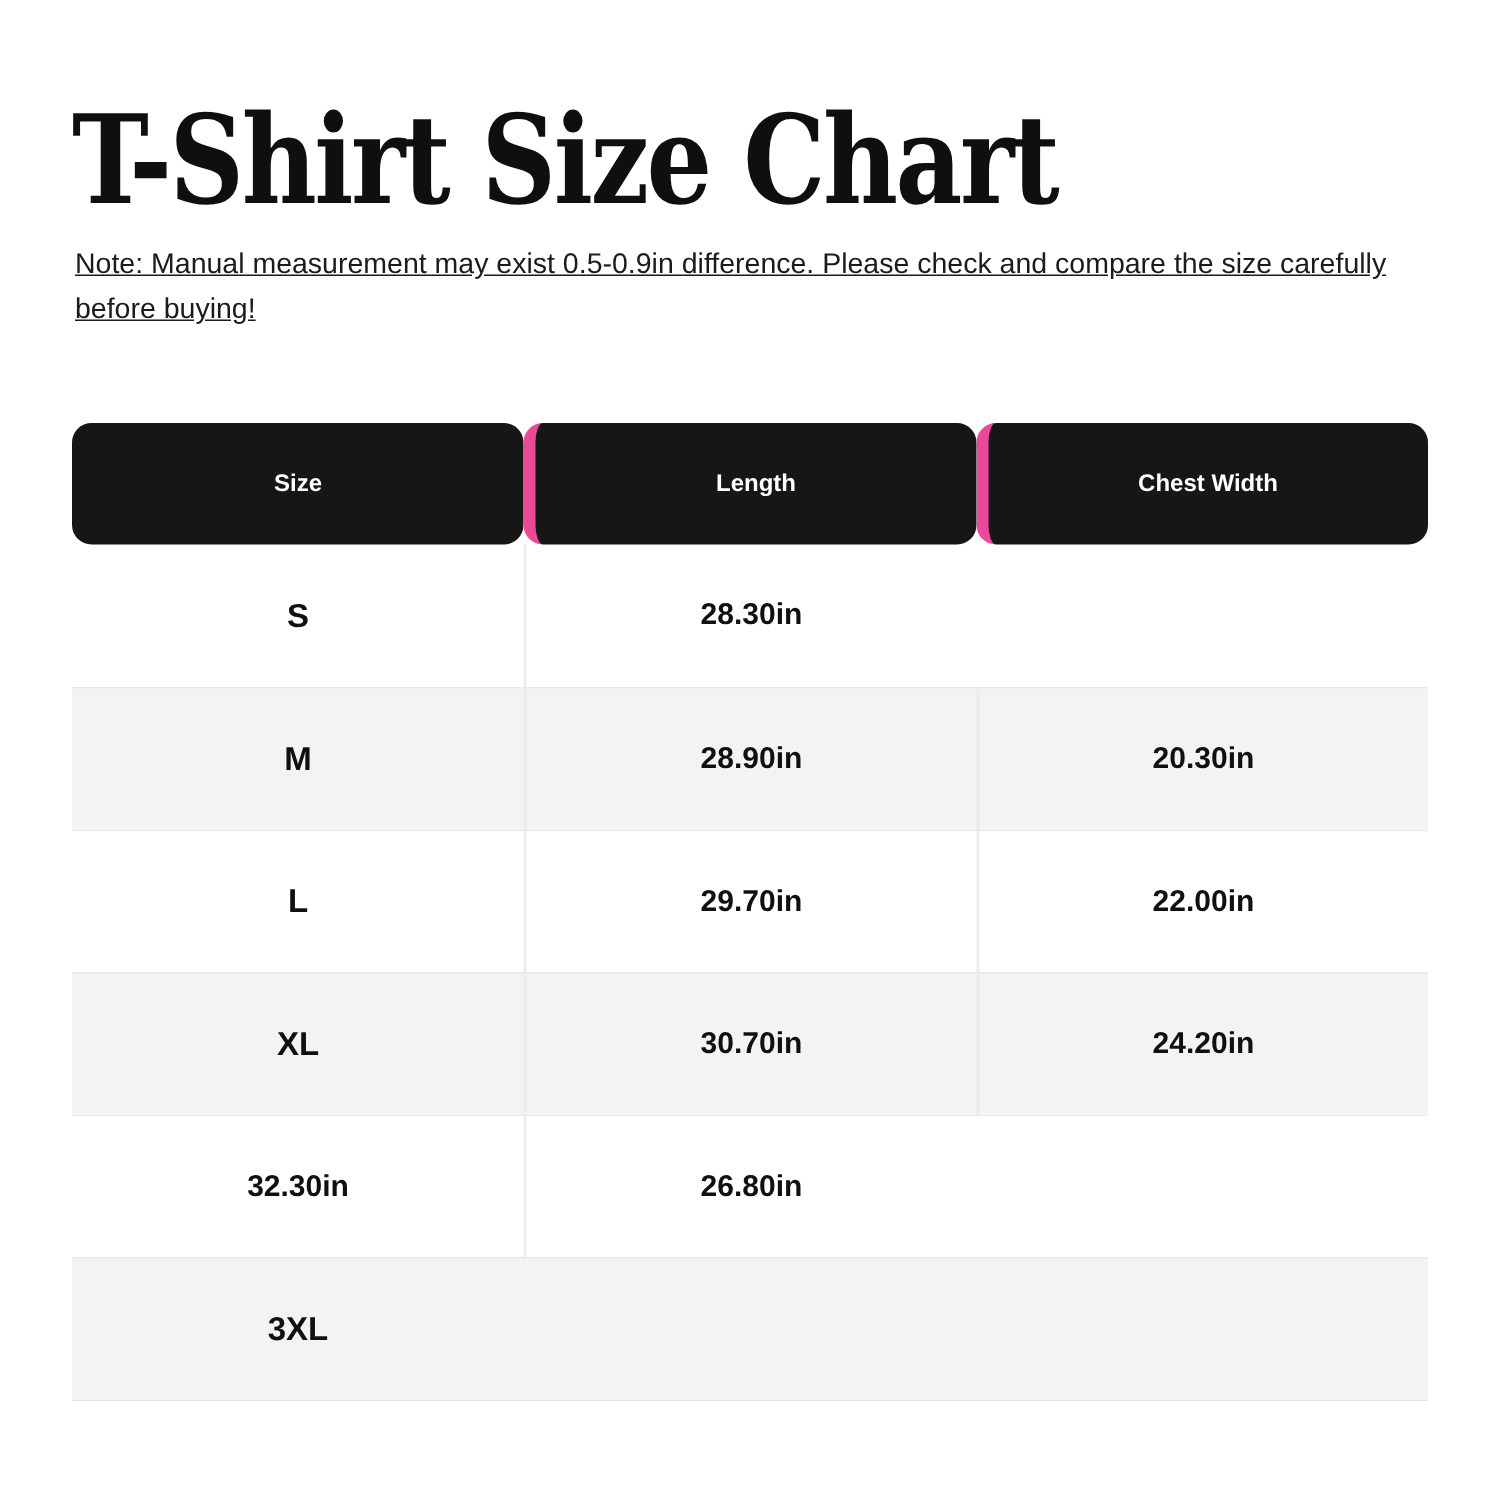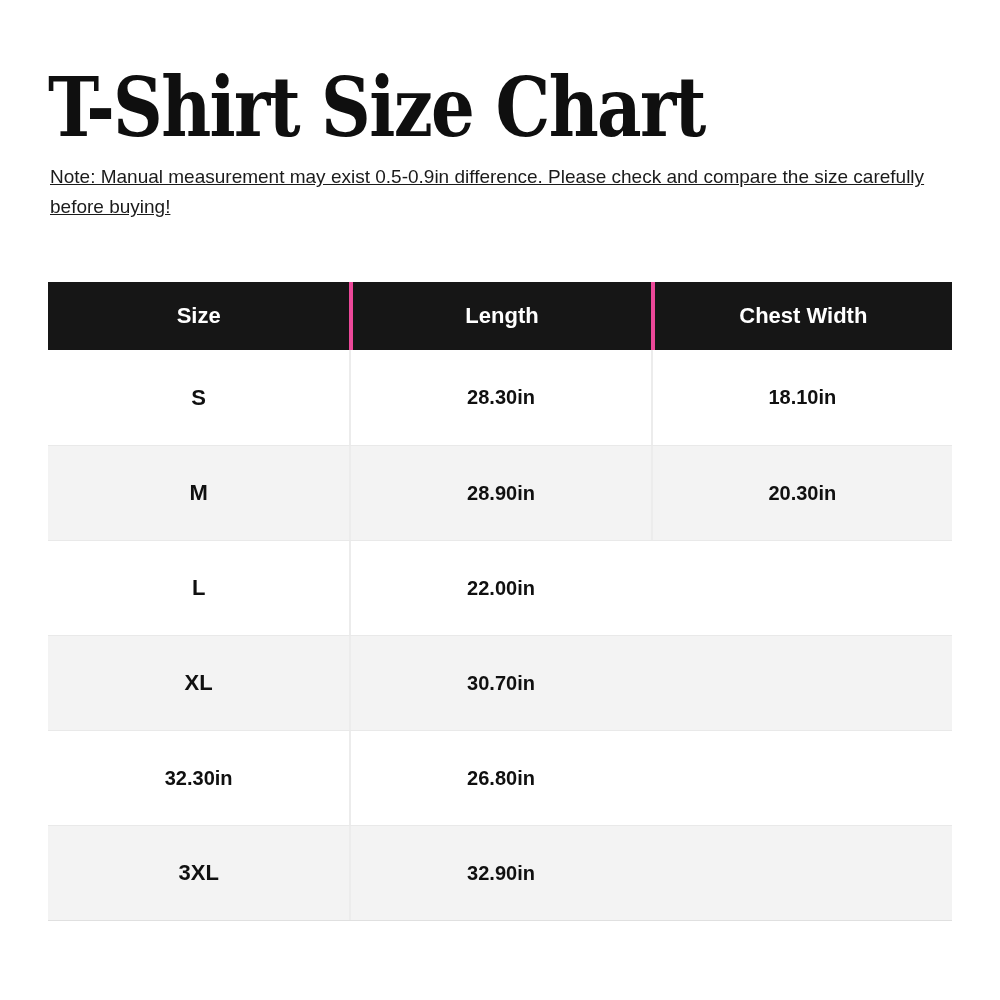--- a/index.html
+++ b/index.html
@@ -41,30 +41,31 @@
     .size-table {
       margin-top: 60px;
       width: 904px;
       border-bottom: 1px solid #e0e0e0;
     }
     .thead {
       display: grid;
       grid-template-columns: 1fr 1fr 1fr;
     }
     .th {
-      height: 68px;
+      height: 81px;
       background: #161616;
       color: #ffffff;
       display: flex;
       align-items: center;
       justify-content: center;
-      font-size: 22px;
+      font-size: 16px;
       font-weight: 700;
+      border-radius: 13px;
     }
-    .th + .th { border-left: 4px solid #ec4899; }
+    .th + .th { border-left: 8px solid #ec4899; }
     .tr {
       display: grid;
       grid-template-columns: 1fr 1fr 1fr;
       height: 95px;
       background: #ffffff;
     }
     .tr.alt { background: #f3f3f3; }
     .tr + .tr { border-top: 1px solid #e9e9e9; }
     .td {
       display: flex;
@@ -90,43 +91,43 @@
 
     <div class="thead">
       <div class="th">Size</div>
       <div class="th">Length</div>
       <div class="th">Chest Width</div>
     </div>
 
     <div class="tr">
       <div class="td size">S</div>
       <div class="td">28.30in</div>
-      <div class="td">18.10in</div>
     </div>
 
     <div class="tr alt">
       <div class="td size">M</div>
       <div class="td">28.90in</div>
       <div class="td">20.30in</div>
     </div>
 
     <div class="tr">
       <div class="td size">L</div>
+      <div class="td">29.70in</div>
       <div class="td">22.00in</div>
     </div>
 
     <div class="tr alt">
       <div class="td size">XL</div>
       <div class="td">30.70in</div>
+      <div class="td">24.20in</div>
     </div>
 
     <div class="tr">
       <div class="td">32.30in</div>
       <div class="td">26.80in</div>
     </div>
 
     <div class="tr alt">
       <div class="td size">3XL</div>
-      <div class="td">32.90in</div>
     </div>
 
   </div>
 </div>
 
 </body></html>

